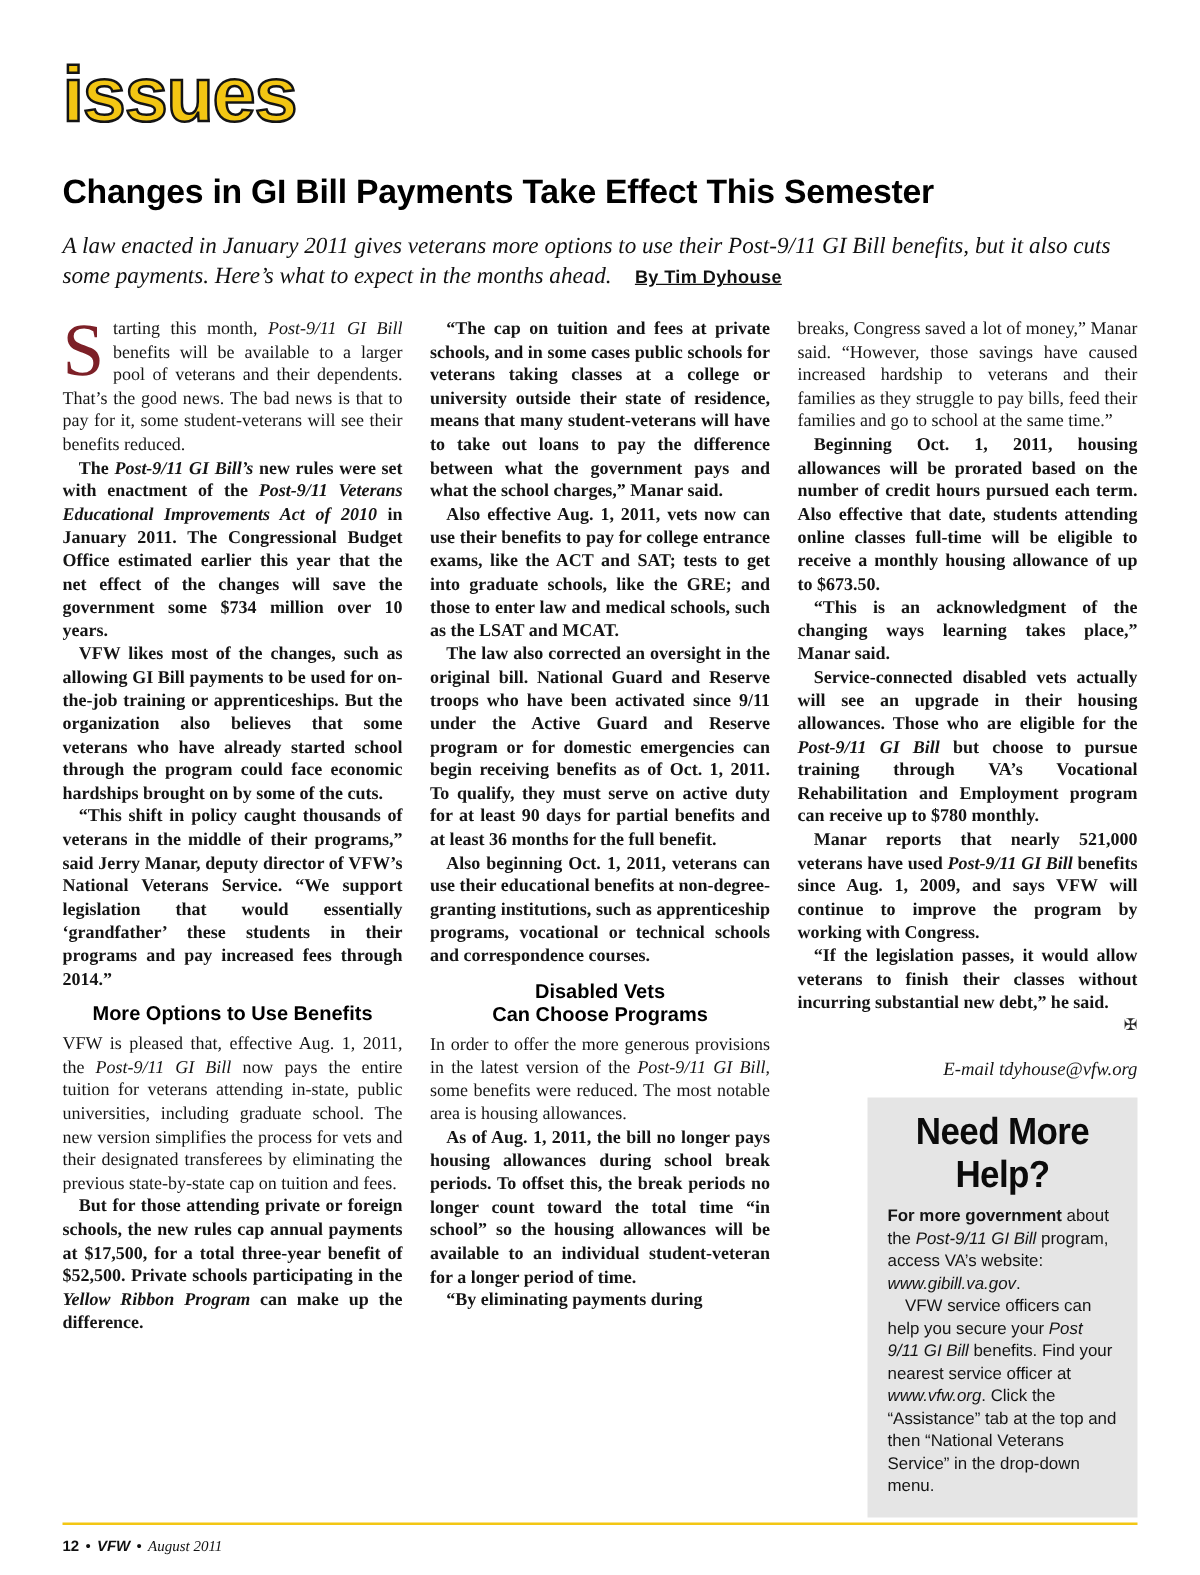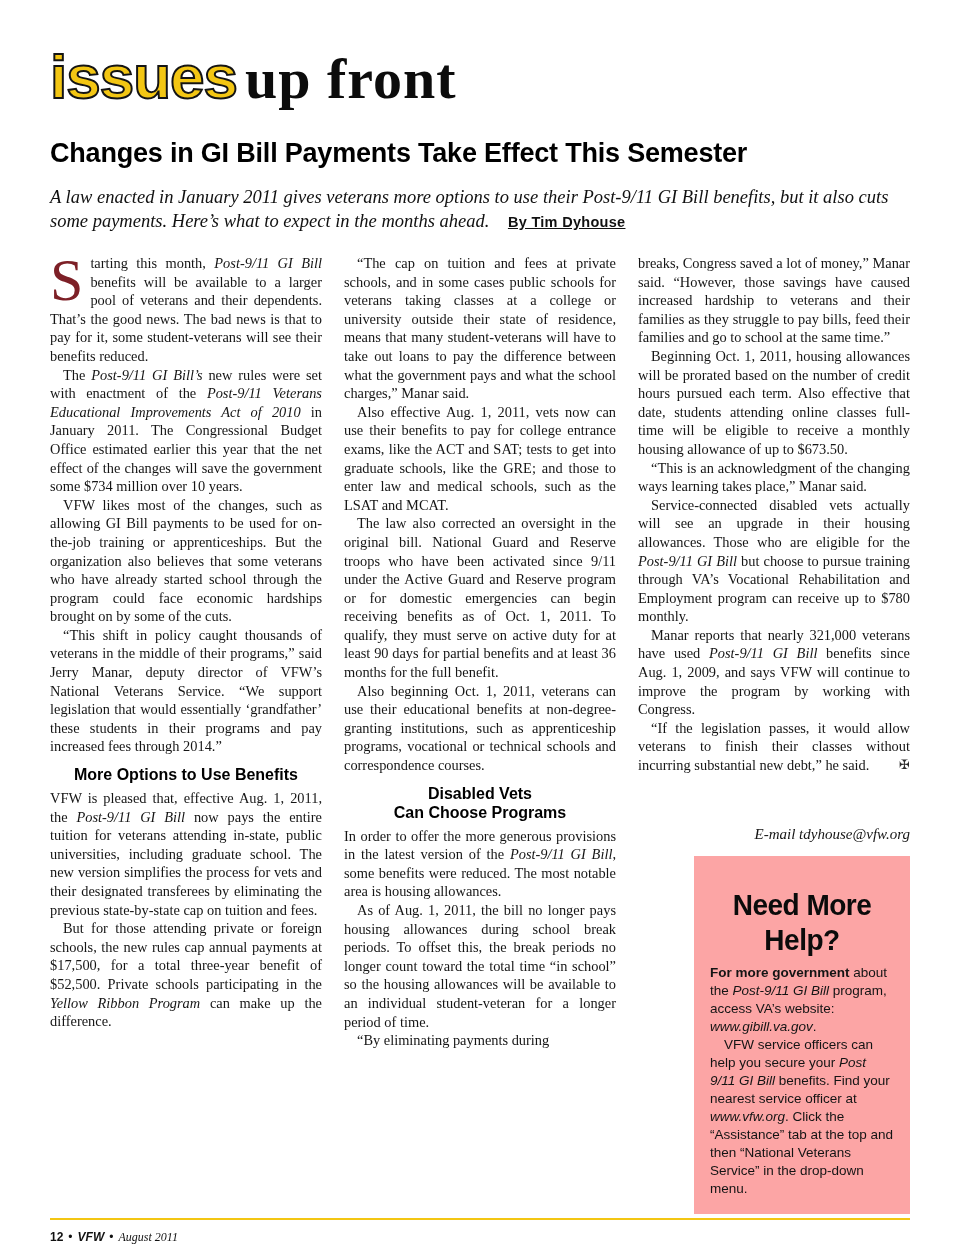--- a/index.html
+++ b/index.html
@@ -29,37 +29,37 @@
     font-size:14.5px; margin-left:14px; letter-spacing:0.3px;text-decoration:underline;
   }
 
   
   .columns { display:flex; gap:22px; height:958px; overflow:hidden; }
   .col {
     flex:1 1 0; text-align:justify; font-size:14.4px; line-height:18.6px;
     hyphens:auto; -webkit-hyphens:auto;
   }
   p.body { margin:0; }
-  p.indent { text-indent:13px; }
+  p.indent { text-indent:13px;font-weight:bold; }
   .i { font-style:italic; }
   .b { font-weight:700; }
   .dropcap {
     float:left; font-size:60px; line-height:47px; padding:3px 7px 0 0;
     color:#7d2027; font-family:"Liberation Serif", serif;
   }
   .subhead {
     font-family:"Liberation Sans", sans-serif; font-weight:700; font-size:16px;
     line-height:19px; text-align:center; margin:9px 0 5px; color:#000;
   }
   .endmark { float:right; font-family:"DejaVu Sans", sans-serif; font-size:13px; color:#2b2b2b; margin-left:6px; }
 
   
   .right-rail { position:absolute; right:50px; bottom:46px; width:216px; }
   .email { text-align:right; font-style:italic; font-size:15px; margin-bottom:13px; }
-  .sidebar { background:#fca5a5; padding:32px 16px 16px; }
+  .sidebar { background:#e5e5e5; padding:10px 16px 16px; }
   .sb-title {
     font-family:"Liberation Sans", sans-serif; font-weight:700; font-size:28px;
     letter-spacing:-0.5px; text-align:center; margin-bottom:12px; color:#0b0b0b;
     transform:scaleY(1.08); transform-origin:top;
   }
   .sb-para {
     font-family:"Liberation Sans", sans-serif; font-size:13.5px; line-height:18px;
     text-align:left; color:#141414;
   }
   .sb-indent { text-indent:14px; }
@@ -72,21 +72,20 @@
   .f-mag { font-weight:700; font-style:italic; }
   .f-issue { font-style:italic; font-family:"Liberation Serif", serif; }
 </style>
 </head>
 <body>
 
 <div class="page">
 
   <header class="masthead">
     <span class="mh-issues">issues</span>
-    <span class="mh-upfront">up front</span>
   </header>
 
   <h1 class="headline">Changes in GI Bill Payments Take Effect This Semester</h1>
 
   <p class="deck">
     <span>A law enacted in January 2011 gives veterans more options to use their Post-9/11 GI Bill benefits, but it also cuts some payments. Here’s what to expect in the months ahead.</span>
     <span class="byline">By Tim Dyhouse</span>
   </p>
 
   <div class="columns">
@@ -107,21 +106,21 @@
         <h3 class="subhead">Disabled Vets<br>Can Choose Programs</h3>
         <p class="body"><span>In order to offer the more generous provisions in the latest version of the </span><span class="i">Post-9/11 GI Bill</span><span>, some benefits were reduced. The most notable area is housing allowances.</span></p>
         <p class="body indent"><span>As of Aug. 1, 2011, the bill no longer pays housing allowances during school break periods. To offset this, the break periods no longer count toward the total time “in school” so the housing allowances will be available to an individual student-veteran for a longer period of time.</span></p>
         <p class="body indent"><span>“By eliminating payments during</span></p>
       </div>
     <div class="col">
         <p class="body"><span>breaks, Congress saved a lot of money,” Manar said. “However, those savings have caused increased hardship to veterans and their families as they struggle to pay bills, feed their families and go to school at the same time.”</span></p>
         <p class="body indent"><span>Beginning Oct. 1, 2011, housing allowances will be prorated based on the number of credit hours pursued each term. Also effective that date, students attending online classes full-time will be eligible to receive a monthly housing allowance of up to $673.50.</span></p>
         <p class="body indent"><span>“This is an acknowledgment of the changing ways learning takes place,” Manar said.</span></p>
         <p class="body indent"><span>Service-connected disabled vets actually will see an upgrade in their housing allowances. Those who are eligible for the </span><span class="i">Post-9/11 GI Bill</span><span> but choose to pursue training through VA’s Vocational Rehabilitation and Employment program can receive up to $780 monthly.</span></p>
-        <p class="body indent"><span>Manar reports that nearly 321,000 veterans have used </span><span class="i">Post-9/11 GI Bill</span><span> benefits since Aug. 1, 2009, and says VFW will continue to improve the program by working with Congress.</span></p>
+        <p class="body indent"><span>Manar reports that nearly 521,000 veterans have used </span><span class="i">Post-9/11 GI Bill</span><span> benefits since Aug. 1, 2009, and says VFW will continue to improve the program by working with Congress.</span></p>
         <p class="body indent"><span>“If the legislation passes, it would allow veterans to finish their classes without incurring substantial new debt,” he said.</span><span class="endmark">✠</span></p>
       </div>
   </div>
 
   <div class="right-rail">
     <p class="email">E-mail tdyhouse@vfw.org</p>
     <aside class="sidebar">
       <h2 class="sb-title">Need More Help?</h2>
       <div>
           <p class="sb-para"><span class="b">For more government</span><span> about the </span><span class="i">Post-9/11 GI Bill</span><span> program, access VA’s website: </span><span class="i">www.gibill.va.gov</span><span>.</span></p>

